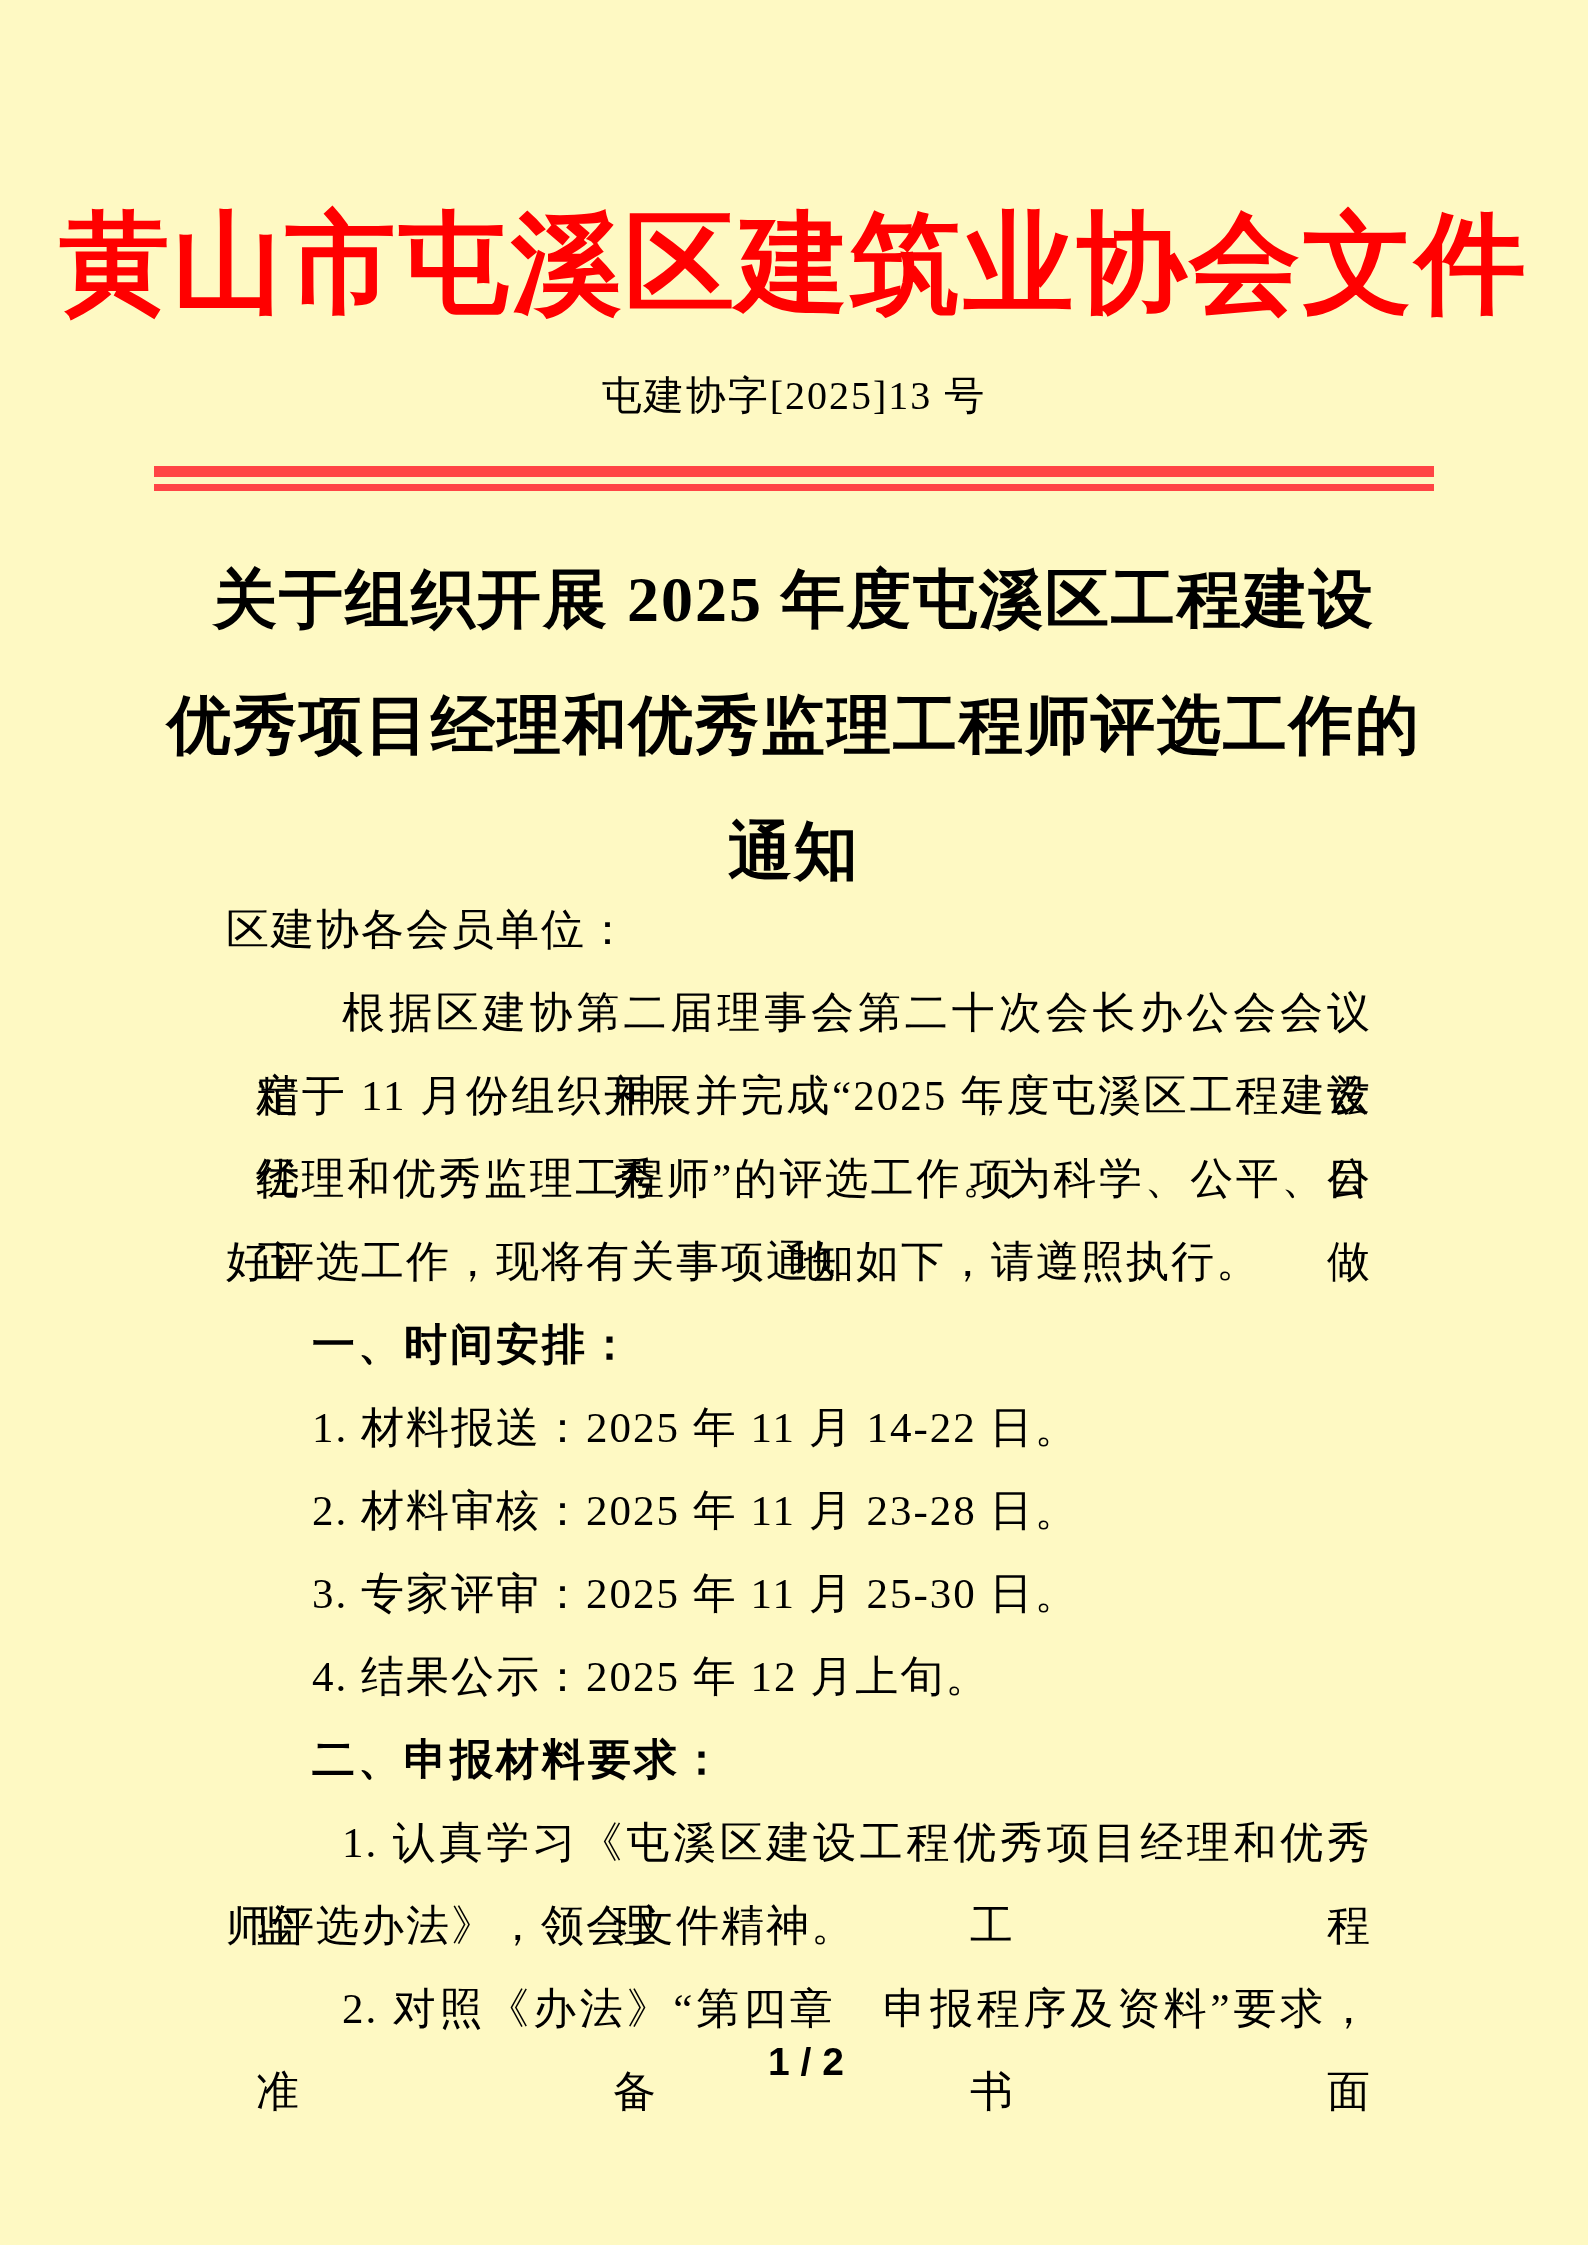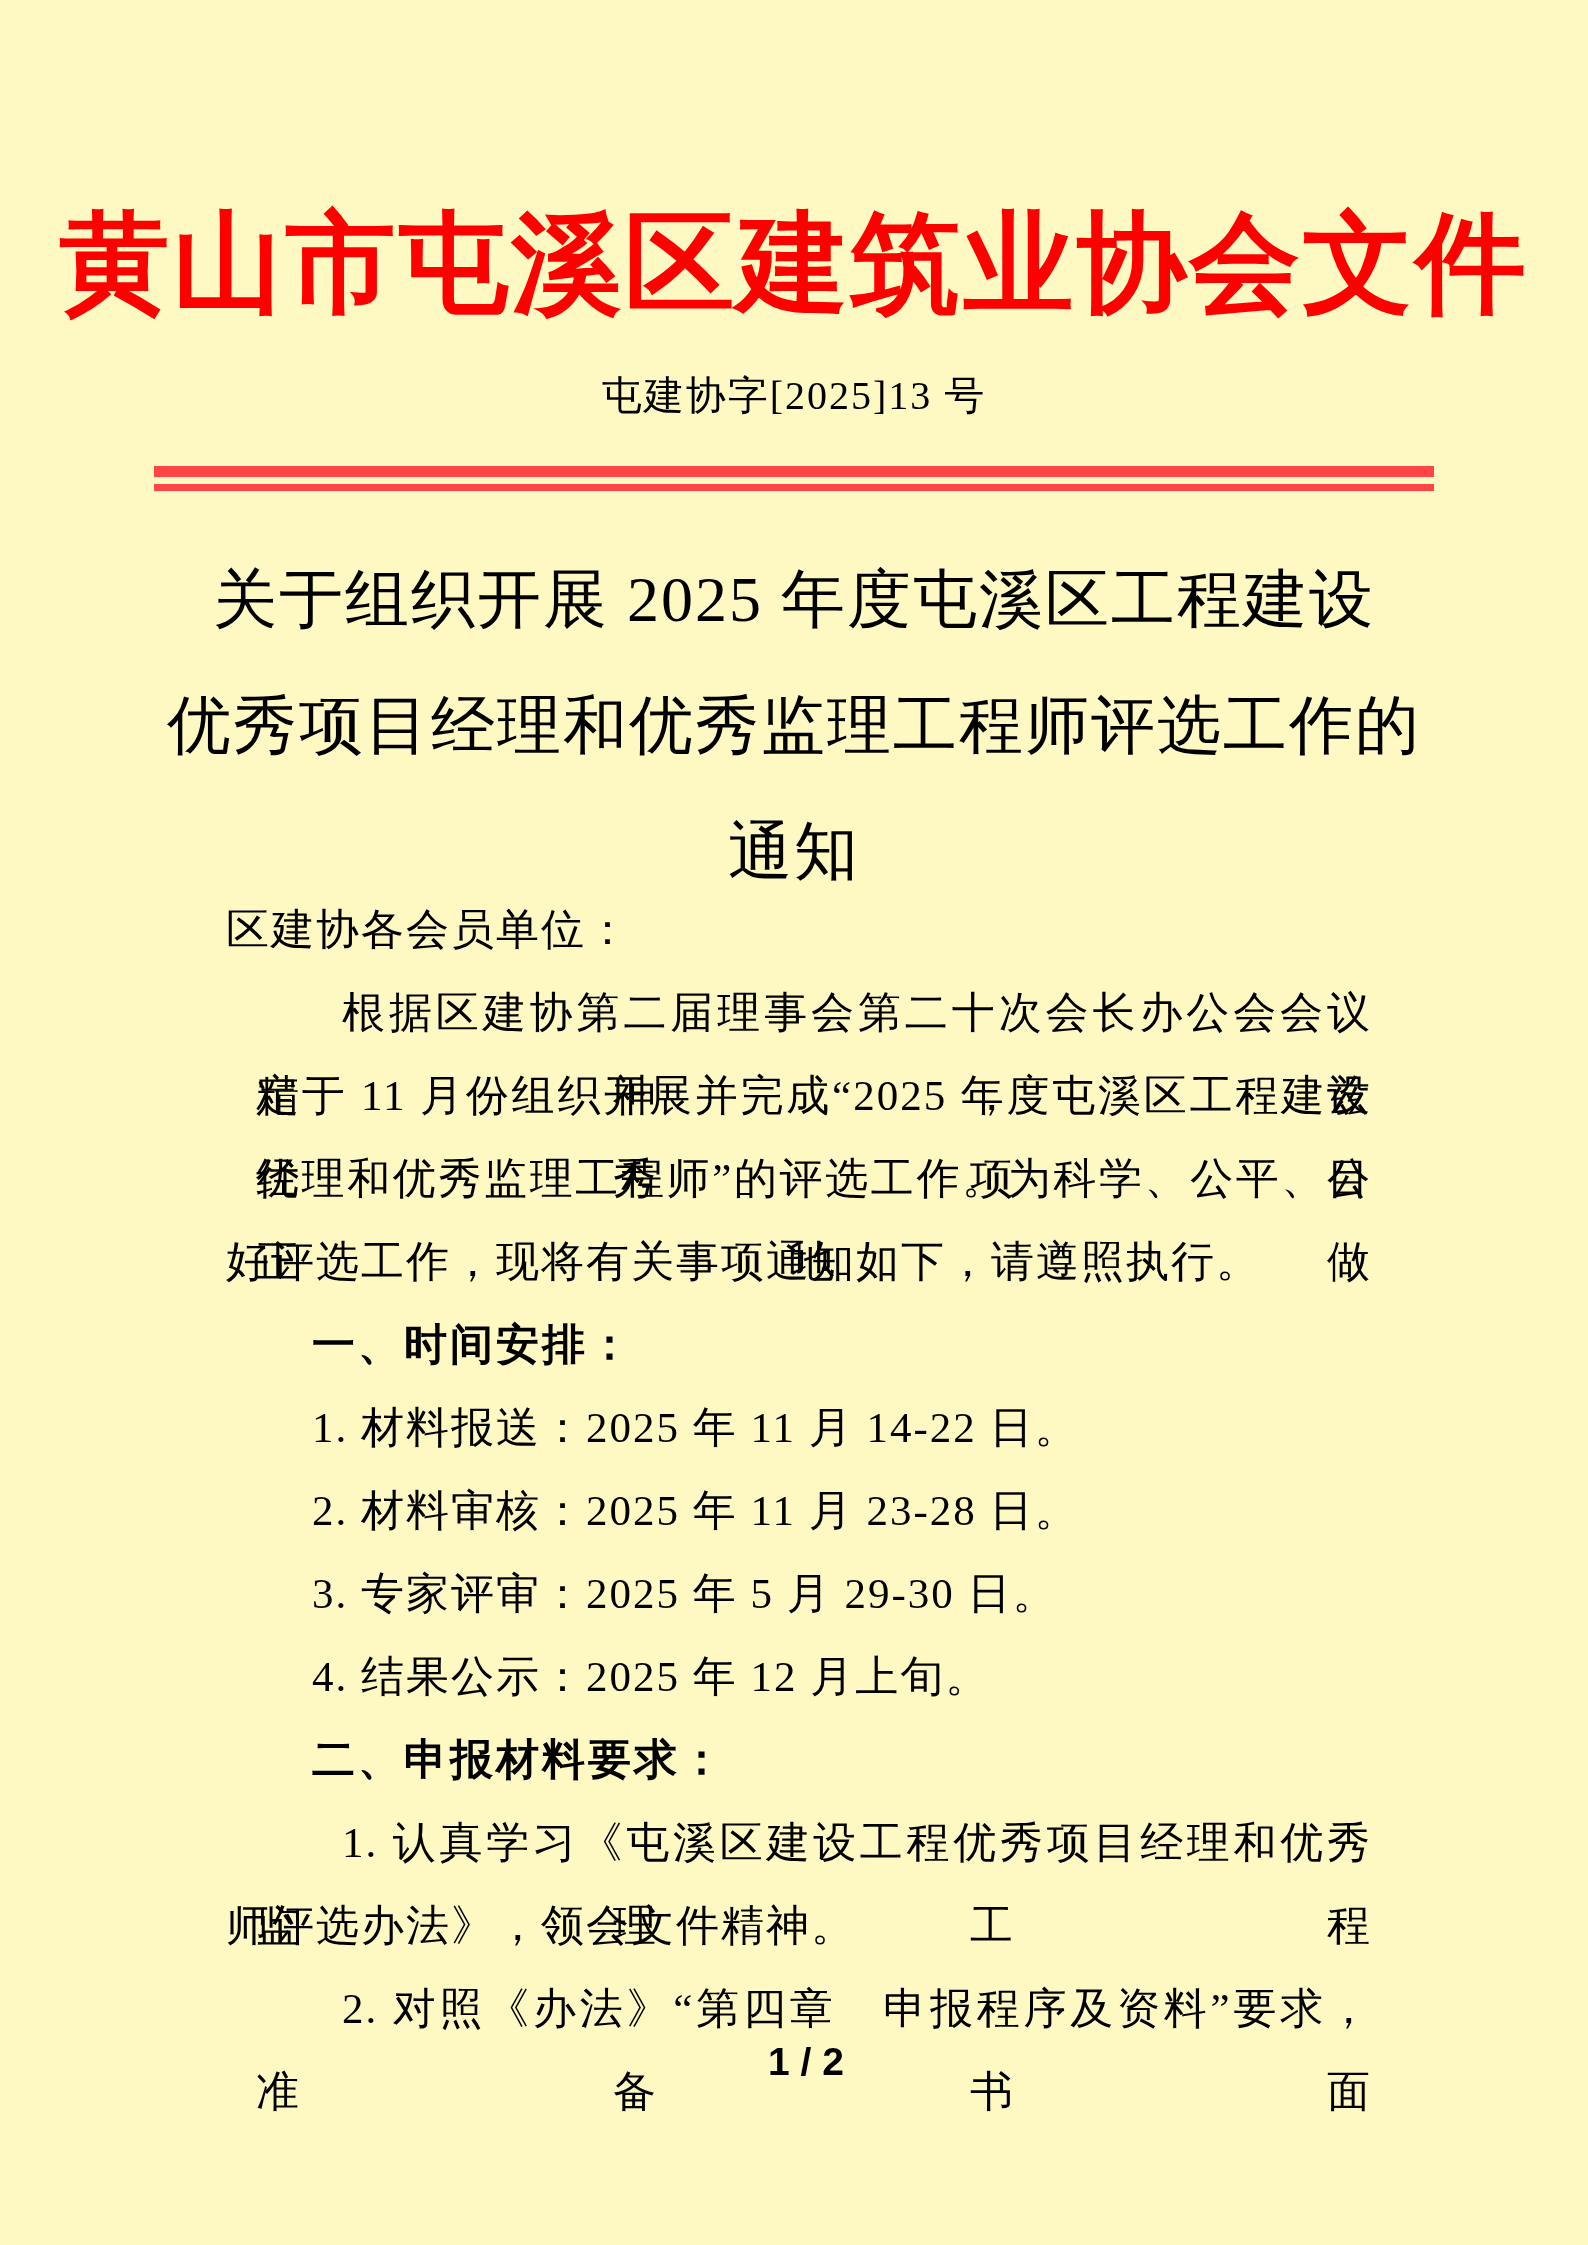--- a/index.html
+++ b/index.html
@@ -52,21 +52,21 @@
   .rule-thick { top: 466px; height: 11px; }
   .rule-thin  { top: 484px; height: 7px; }
 
   
   .doc-title {
     position: absolute;
     top: 537px;
     left: 0;
     width: 100%;
     text-align: center;
-    font-weight: normal;
+    font-weight: bold;
     font-size: 64px;
     letter-spacing: 2px;
     color: #000000;
   }
   .doc-title .t-line {
     height: 126px;
     line-height: 126px;
     white-space: nowrap;
   }
 
@@ -134,21 +134,21 @@
 
   <div class="body-text">
     <div class="line">区建协各会员单位：</div>
     <div class="line indent spread">根据区建协第二届理事会第二十次会长办公会会议精神，兹</div>
     <div class="line spread">定于 11 月份组织开展并完成“2025 年度屯溪区工程建设优秀项目</div>
     <div class="line spread">经理和优秀监理工程师”的评选工作。为科学、公平、公正地做</div>
     <div class="line">好评选工作，现将有关事项通知如下，请遵照执行。</div>
     <div class="line indent heading">一、时间安排：</div>
     <div class="line indent">1. 材料报送：2025 年 11 月 14-22 日。</div>
     <div class="line indent">2. 材料审核：2025 年 11 月 23-28 日。</div>
-    <div class="line indent">3. 专家评审：2025 年 5 月 29-30 日。</div>
+    <div class="line indent">3. 专家评审：2025 年 11 月 25-30 日。</div>
     <div class="line indent">4. 结果公示：2025 年 12 月上旬。</div>
     <div class="line indent heading">二、申报材料要求：</div>
     <div class="line indent spread">1. 认真学习《屯溪区建设工程优秀项目经理和优秀监理工程</div>
     <div class="line">师评选办法》，领会文件精神。</div>
     <div class="line indent spread">2. 对照《办法》“第四章　申报程序及资料”要求，准备书面</div>
   </div>
 
   <div class="page-number">1 / 2</div>
 
 </div>

